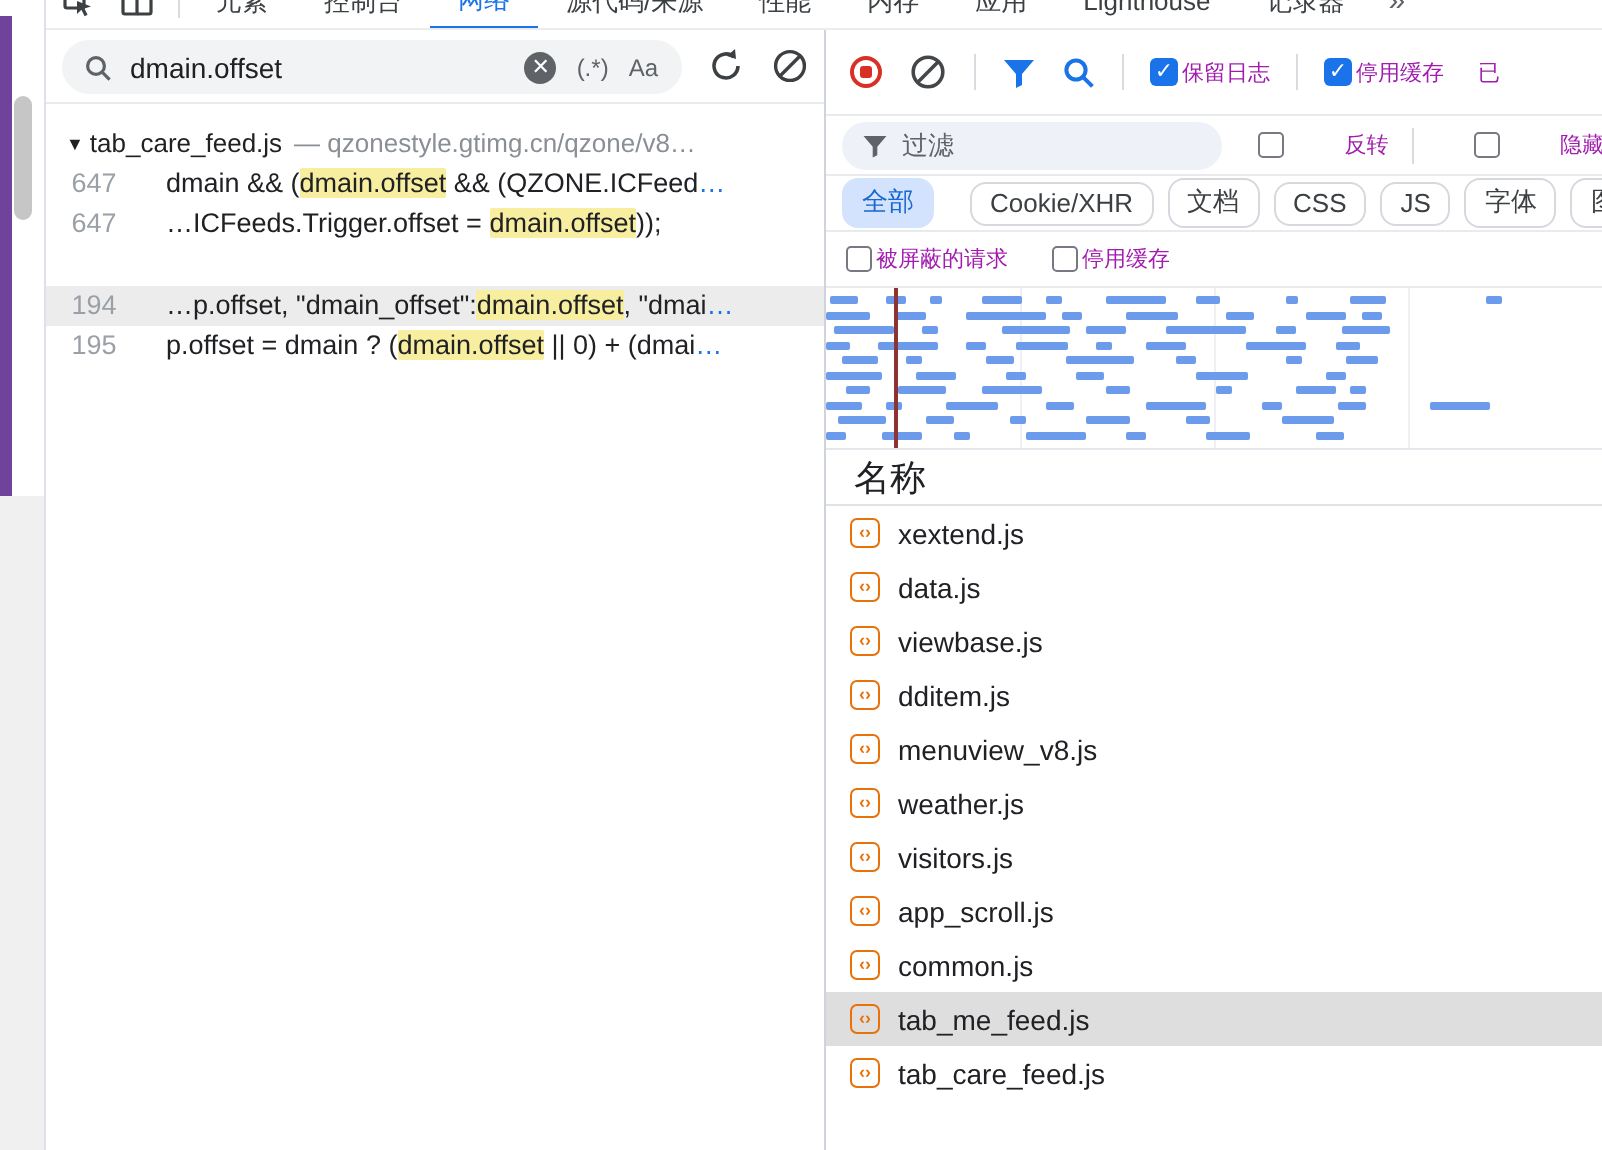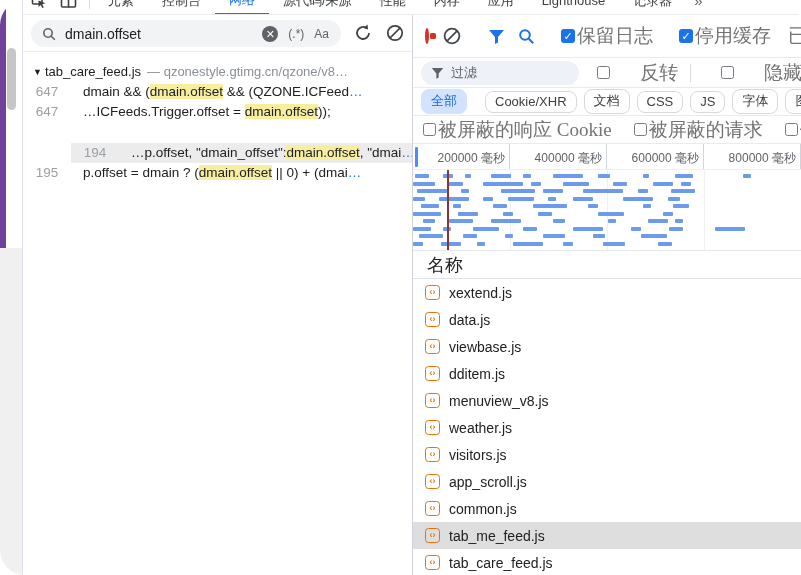--- a/index.html
+++ b/index.html
@@ -1,18 +1,18 @@
 <!DOCTYPE html>
 <html><head>
 <meta charset="utf-8">
 <style>
   * { margin:0; padding:0; box-sizing:border-box; }
   html,body { width:801px; height:575px; overflow:hidden; background:#fff;
               font-family:"Liberation Sans","DejaVu Sans",sans-serif; }
-  .screen { position:relative; width:801px; height:575px; background:#fff; overflow:hidden;border-radius:25px; }
+  .screen { position:relative; width:801px; height:575px; background:#fff; overflow:hidden; }
 
   
   .page-strip { position:absolute; left:0; top:0; width:22px; height:575px; background:#fff; }
   .page-strip .purple { position:absolute; left:0; top:8px; width:6px; height:240px; background:#70439b; }
   .page-strip .graybody { position:absolute; left:0; top:248px; width:22px; height:327px; background:#f0f0f0; }
   .page-strip .thumb { position:absolute; left:7px; top:48px; width:9px; height:62px; background:#c6c6c6; border-radius:5px; }
 
   .devtools { position:absolute; left:22px; top:0; width:779px; height:575px; background:#fff; border-left:1px solid #dde1ea; }
 
   
@@ -41,34 +41,34 @@
   .sp-refresh { left:330px; }
   .sp-block { left:362px; }
 
   .sp-results { padding-top:10px; }
   .sr-group { margin-bottom:21px; }
   .sr-ghead { height:20px; line-height:20px; padding-left:10px; white-space:nowrap; overflow:hidden; font-size:13px; }
   .sr-arrow { font-size:9px; color:#202124; margin-right:3px; vertical-align:1px; }
   .sr-file { color:#202124; }
   .sr-url { color:#8a8f96; margin-left:6px; }
   .sr-line { height:20px; line-height:20px; display:flex; white-space:nowrap; overflow:hidden; font-size:13.5px; color:#202124; }
-  .sr-line.selected { background:#ececec;margin-left:48px; }
+  .sr-line.selected { background:#ececec; }
   .sr-num { width:48px; min-width:48px; text-align:center; color:#9aa0a6; margin-right:12px; }
   .hl { background:#f8eea0; border-radius:1px; }
   .dim-ellipsis { color:#1a73e8; }
 
   
   .net-panel { position:absolute; left:390px; top:15px; width:389px; height:560px; background:#fff; overflow:hidden; }
   .np-toolbar { position:relative; height:43px; border-bottom:1px solid #e8eaed; display:flex; align-items:center; gap:13px; padding-left:12px; white-space:nowrap; overflow:hidden; }
   .rec { width:16px; height:16px; border:2px solid #d93025; border-radius:50%; position:relative; }
   .rec i { position:absolute; left:3px; top:3px; width:6px; height:6px; background:#d93025; border-radius:1.5px; }
   .v-div { width:1px; height:18px; background:#d8dbe0; }
   .chk { width:14px; height:14px; border-radius:3px; background:#1a73e8; color:#fff; font-size:11px; line-height:14px; text-align:center; }
   .chk-off { width:13px; height:13px; border-radius:2.5px; border:1.5px solid #767a80; background:#fff; }
-  .cb-label { font-size:19px; color:#737373; margin-left:-6px;font-family:Liberation Serif, serif; }
+  .cb-label { font-size:11px; color:#a21caf; margin-left:-6px; }
   .cb-wrap { display:flex; align-items:center; gap:8px; }
 
   .np-filter { position:relative; height:30px; border-bottom:1px solid #e8eaed; display:flex; align-items:center; white-space:nowrap; overflow:hidden; }
   .flt-pill { margin-left:8px; width:240px; height:24px; background:#eef2f8; border-radius:12px; display:flex; align-items:center; gap:7px; padding-left:10px; }
   .flt-ph { font-size:13px; color:#5f6368; }
   .np-filter .cb-wrap { margin-left:18px;gap:36px; }
   .np-filter .v-div { margin:0 12px; }
 
   .np-chips { height:28px; border-bottom:1px solid #e8eaed; display:flex; align-items:center; gap:7px; padding-left:8px; white-space:nowrap; overflow:hidden; }
   .chip { font-size:13px; color:#3c4043; border:1px solid #d5d9de; border-radius:8px; padding:2px 9px 3px; background:#fff; }
@@ -261,39 +261,28 @@
           <span class="chip">文档</span>
           <span class="chip">CSS</span>
           <span class="chip">JS</span>
           <span class="chip">字体</span>
           <span class="chip">图片</span>
         </div>
 
       <div class="np-blocked" id="blocked-row">
           <span class="cb-wrap">
             <span class="chk-off"></span>
-            <span class="cb-label">被屏蔽的响应 Cookie</span>
-          </span>
-          <span class="cb-wrap">
-            <span class="chk-off"></span>
             <span class="cb-label">被屏蔽的请求</span>
           </span>
           <span class="cb-wrap">
             <span class="chk-off"></span>
             <span class="cb-label">停用缓存</span>
           </span>
         </div>
 
-      <div class="np-timeline" id="timeline-row">
-        <div class="tl-handle"></div>
-      <div class="tl-cell">200000 毫秒</div>
-          <div class="tl-cell">400000 毫秒</div>
-          <div class="tl-cell">600000 毫秒</div>
-          <div class="tl-cell">800000 毫秒</div>
-        </div>
 
       <div class="np-overview" id="overview">
           <div class="ov-grid" style="left: 97px;"></div>
           <div class="ov-grid" style="left: 194px;"></div>
           <div class="ov-grid" style="left: 291px;"></div>
           <div class="ov-bar" style="left: 2px; top: 4px; width: 14px;"></div>
           <div class="ov-bar" style="left: 30px; top: 4px; width: 10px;"></div>
           <div class="ov-bar" style="left: 52px; top: 4px; width: 6px;"></div>
           <div class="ov-bar" style="left: 78px; top: 4px; width: 20px;"></div>
           <div class="ov-bar" style="left: 110px; top: 4px; width: 8px;"></div>

